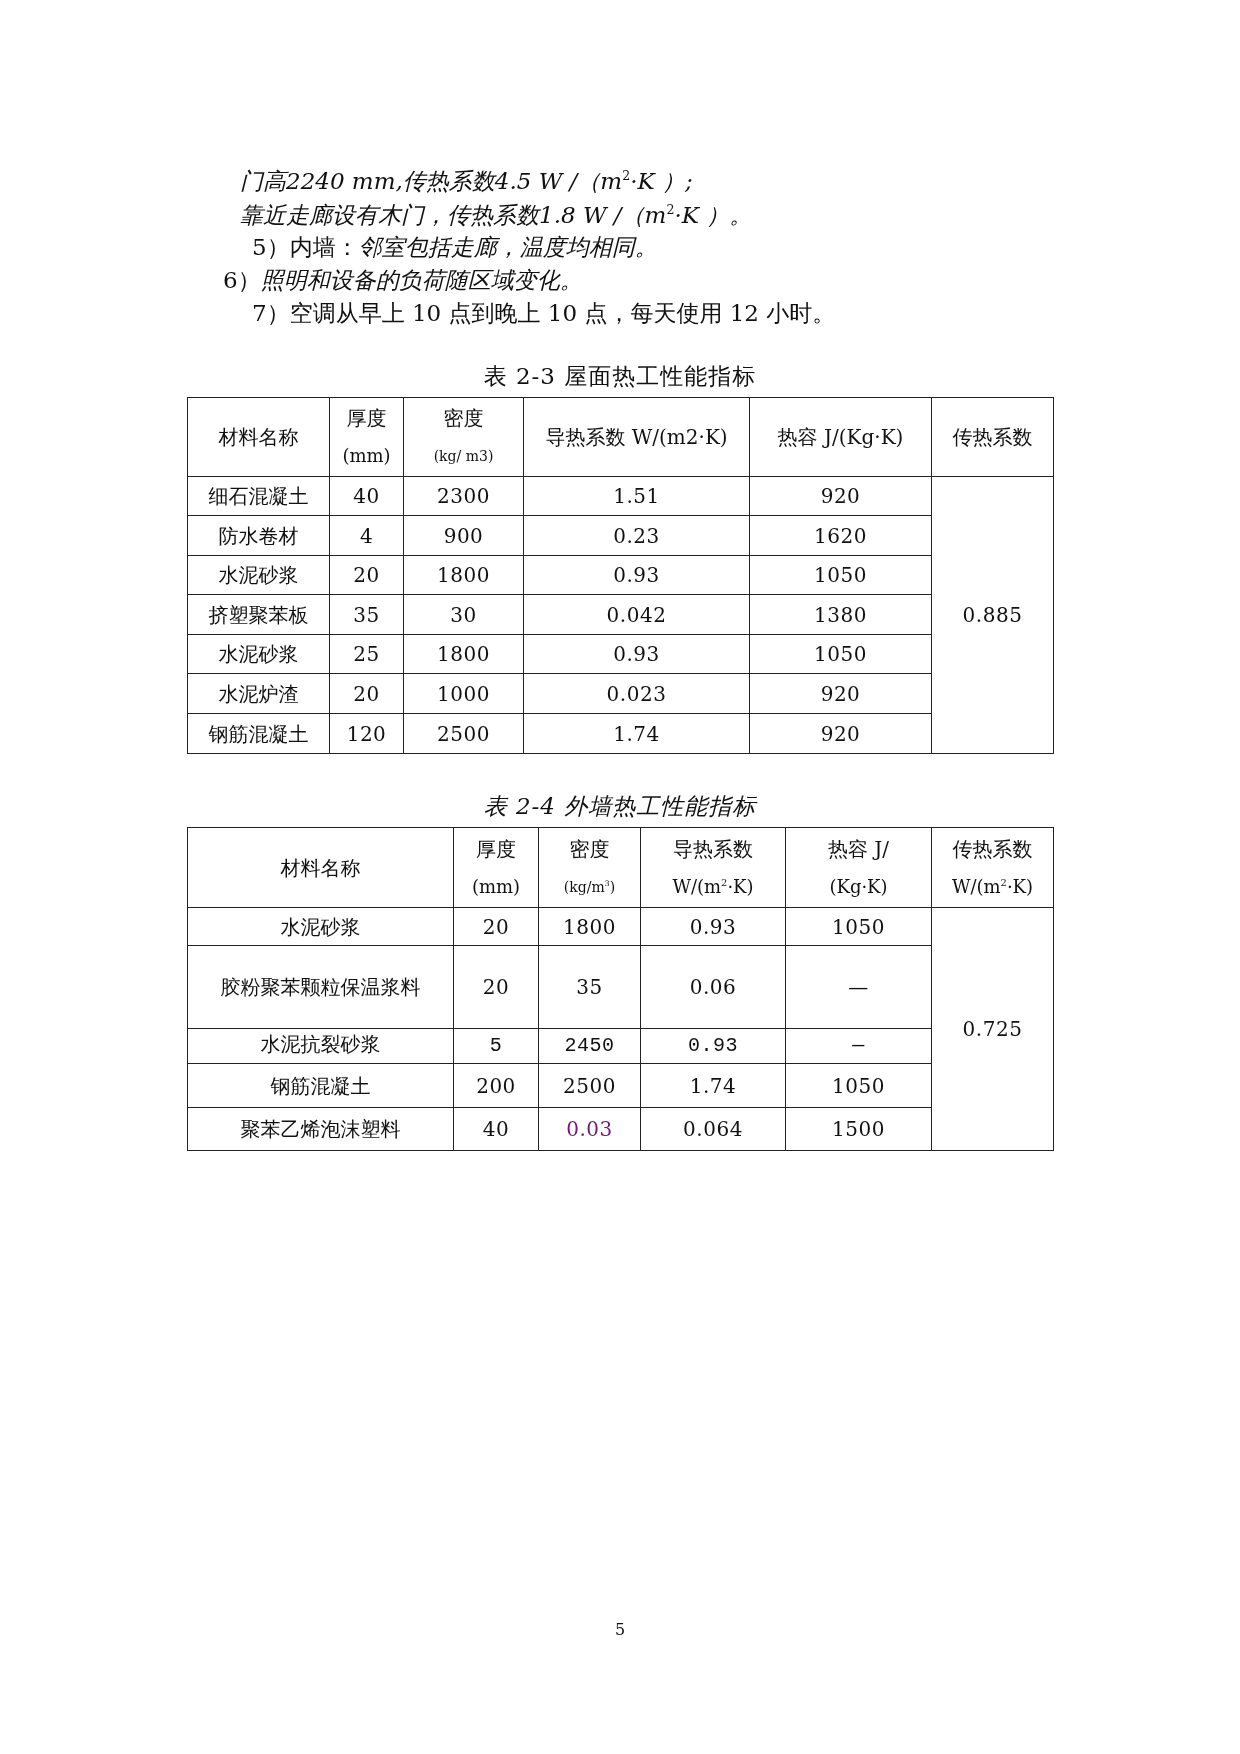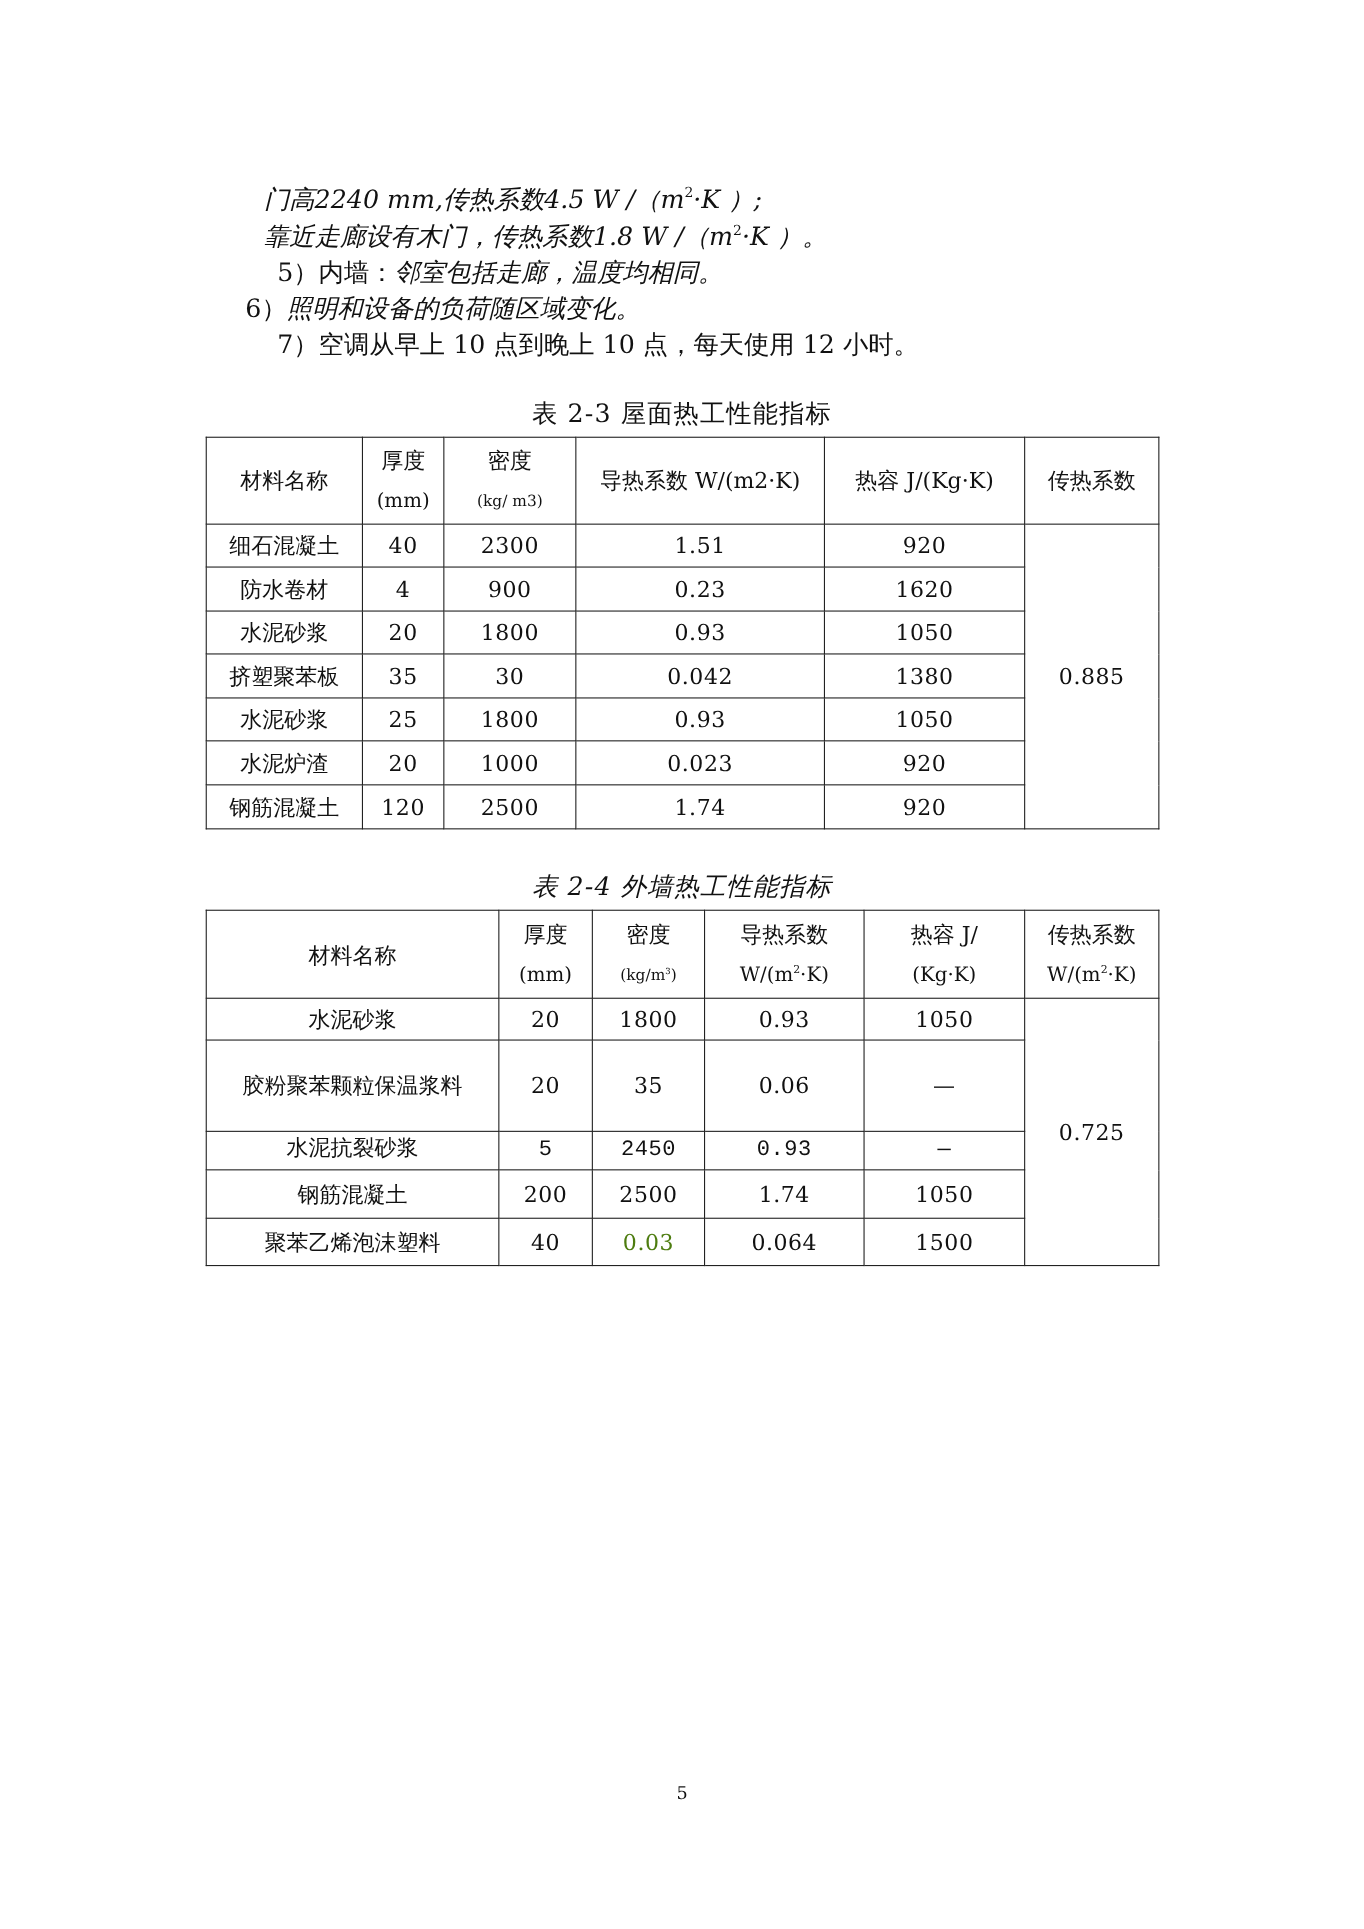--- a/index.html
+++ b/index.html
@@ -6,21 +6,21 @@
   body { width:1240px; height:1754px; position:relative; overflow:hidden;
          font-family:"DejaVu Serif","Liberation Serif",serif; color:#111; }
   .line { position:absolute; white-space:nowrap; font-size:23px; }
   .it { font-style:italic; }
   sup { font-size:0.55em; vertical-align:0.75em; line-height:0; }
   .caption { position:absolute; left:0; width:1240px; text-align:center; font-size:23px; letter-spacing:1px; }
   table { position:absolute; border-collapse:collapse; table-layout:fixed; }
   td { border:1.6px solid #222; text-align:center; vertical-align:middle; font-size:20px; padding:0; line-height:1.1; }
   .hd2 { line-height:38px; }
   .num { letter-spacing:0.5px; }
-  .gray { color:#4d7c0f; }
+  .gray { color:#701a75; }
   .pagenum { position:absolute; top:1620px; left:0; width:1240px; text-align:center; font-size:16px; }
 </style>
 </head>
 <body>
 
 <div class="line" style="left:240px;top:166px;">
   <span class="it">门高2240 mm,</span><span class="it">传热系数</span><span class="it">4.5 W /（m</span><sup>2</sup><span class="it">·K ）;</span>
 </div>
 <div class="line" style="left:240px;top:200px;">
   <span class="it">靠近走廊设有木门，传热系数</span><span class="it">1.8 W /（m</span><sup>2</sup><span class="it">·K ）。</span>

